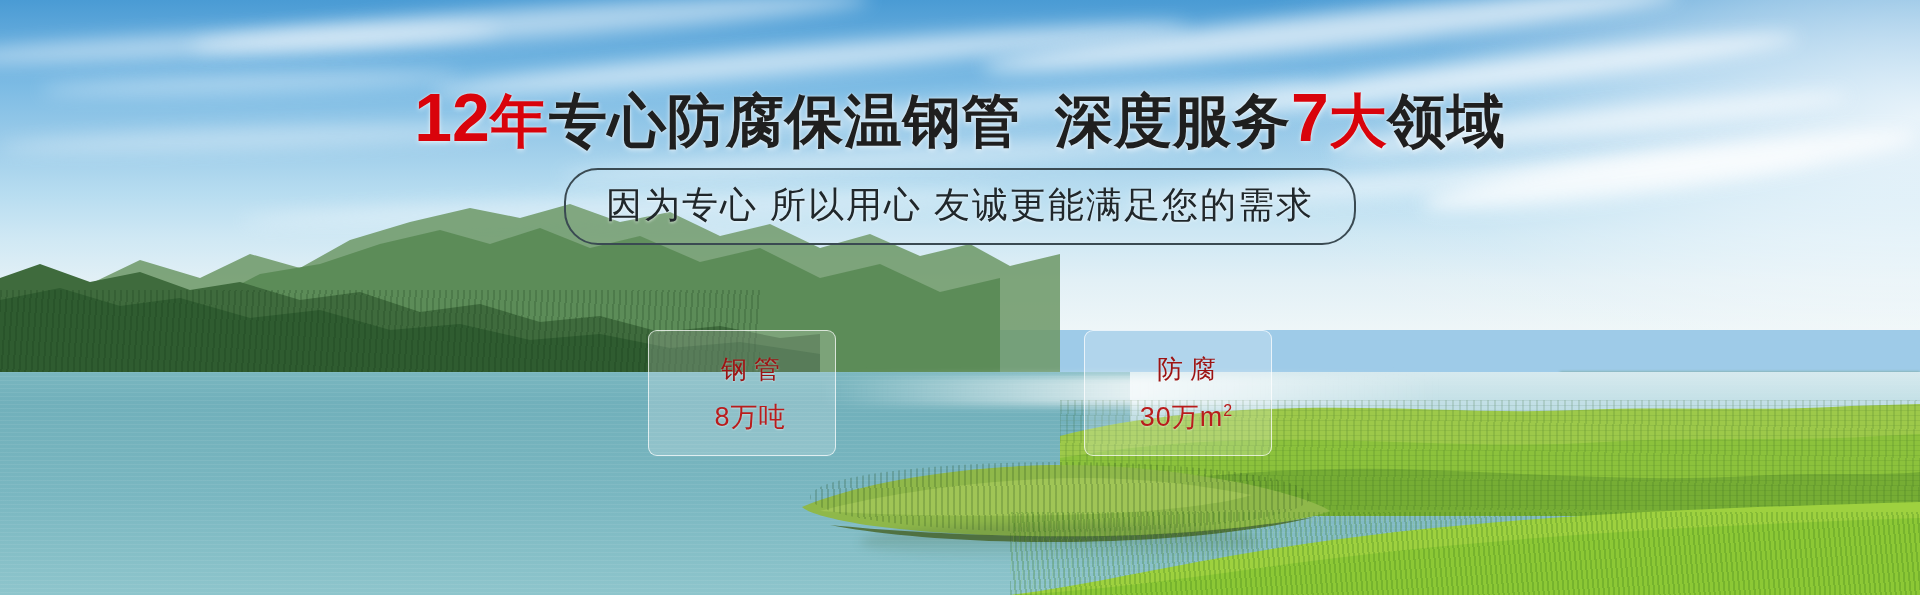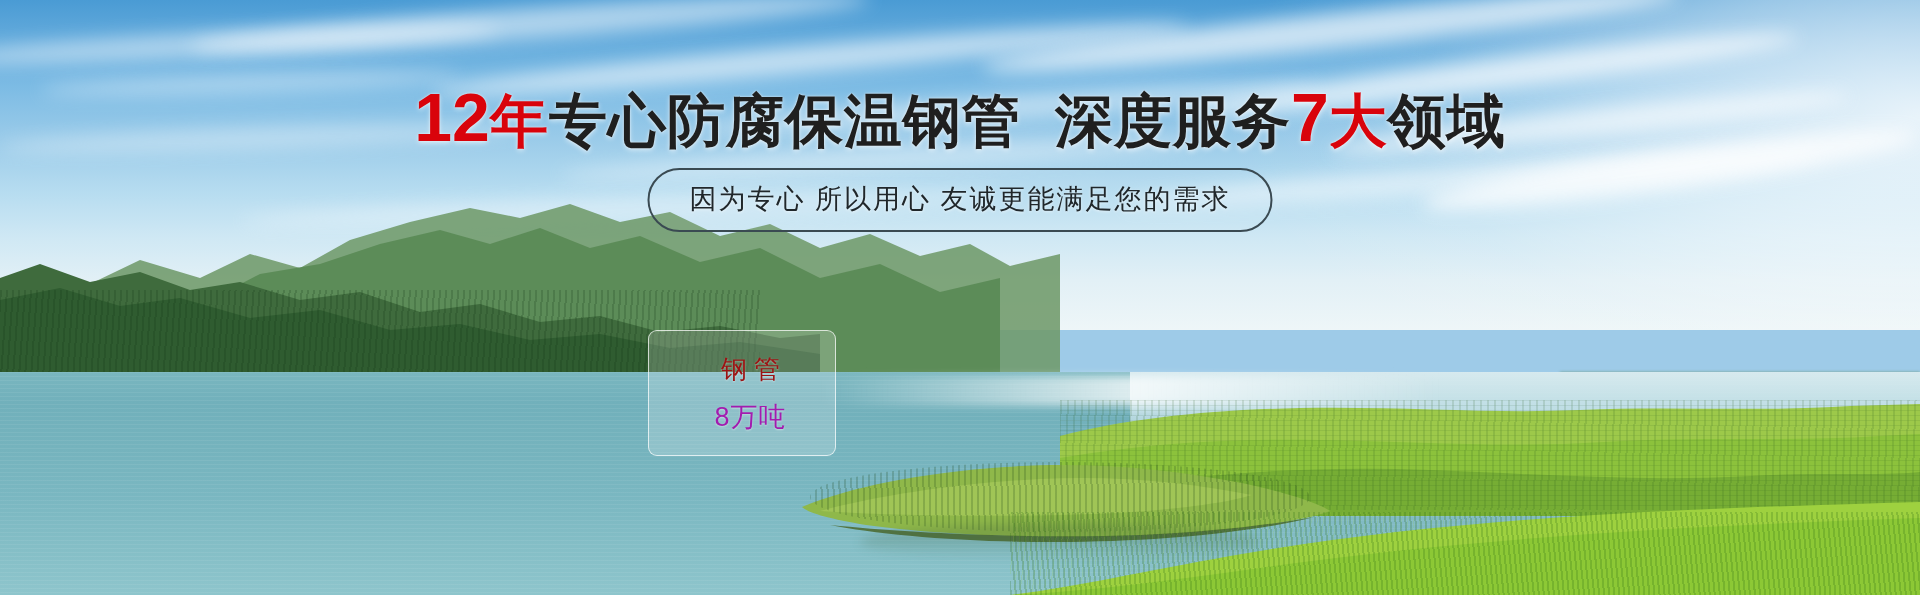--- a/index.html
+++ b/index.html
@@ -239,21 +239,21 @@
 
   .subtitle-pill {
     position: absolute;
     left: 50%;
     transform: translateX(-50%);
     top: 168px;
     padding: 11px 40px 13px;
     border: 2px solid #3a4a52;
     border-radius: 34px;
     background: rgba(255,255,255,0.04);
-    font-size: 27px;
+    font-size: 36px;
     letter-spacing: 2px;
     color: #20272b;
     white-space: nowrap;
     text-shadow: 0 1px 3px rgba(255,255,255,0.6);
   }
 
   
   .cards {
     position: absolute;
     left: 648px;
@@ -280,21 +280,21 @@
   .card-label {
     font-size: 26px;
     letter-spacing: 7px;
     text-indent: 7px;
     color: #9c1313;
     text-shadow: 0 1px 2px rgba(255,255,255,0.45);
   }
   .card-value {
     font-size: 27px;
     letter-spacing: 1px;
-    color: #a21caf;
+    color: #b91c1c;
     text-shadow: 0 1px 2px rgba(255,255,255,0.45);
   }
   .card-value sup {
     font-size: 16px;
     vertical-align: super;
   }
 </style>
 </head>
 <body>
 
@@ -389,17 +389,21 @@
       <span>因为专心 所以用心 友诚更能满足您的需求</span>
     </div>
 
     <div class="cards">
 
       <div class="card">
         <div class="card-label">钢管</div>
         <div class="card-value"><span>8万吨</span></div>
       </div>
 
+      <div class="card">
+        <div class="card-label">防腐</div>
+        <div class="card-value"><span>30万m</span><sup>2</sup></div>
+      </div>
 
 
     </div>
   </div>
 </div>
 
 </body></html>

